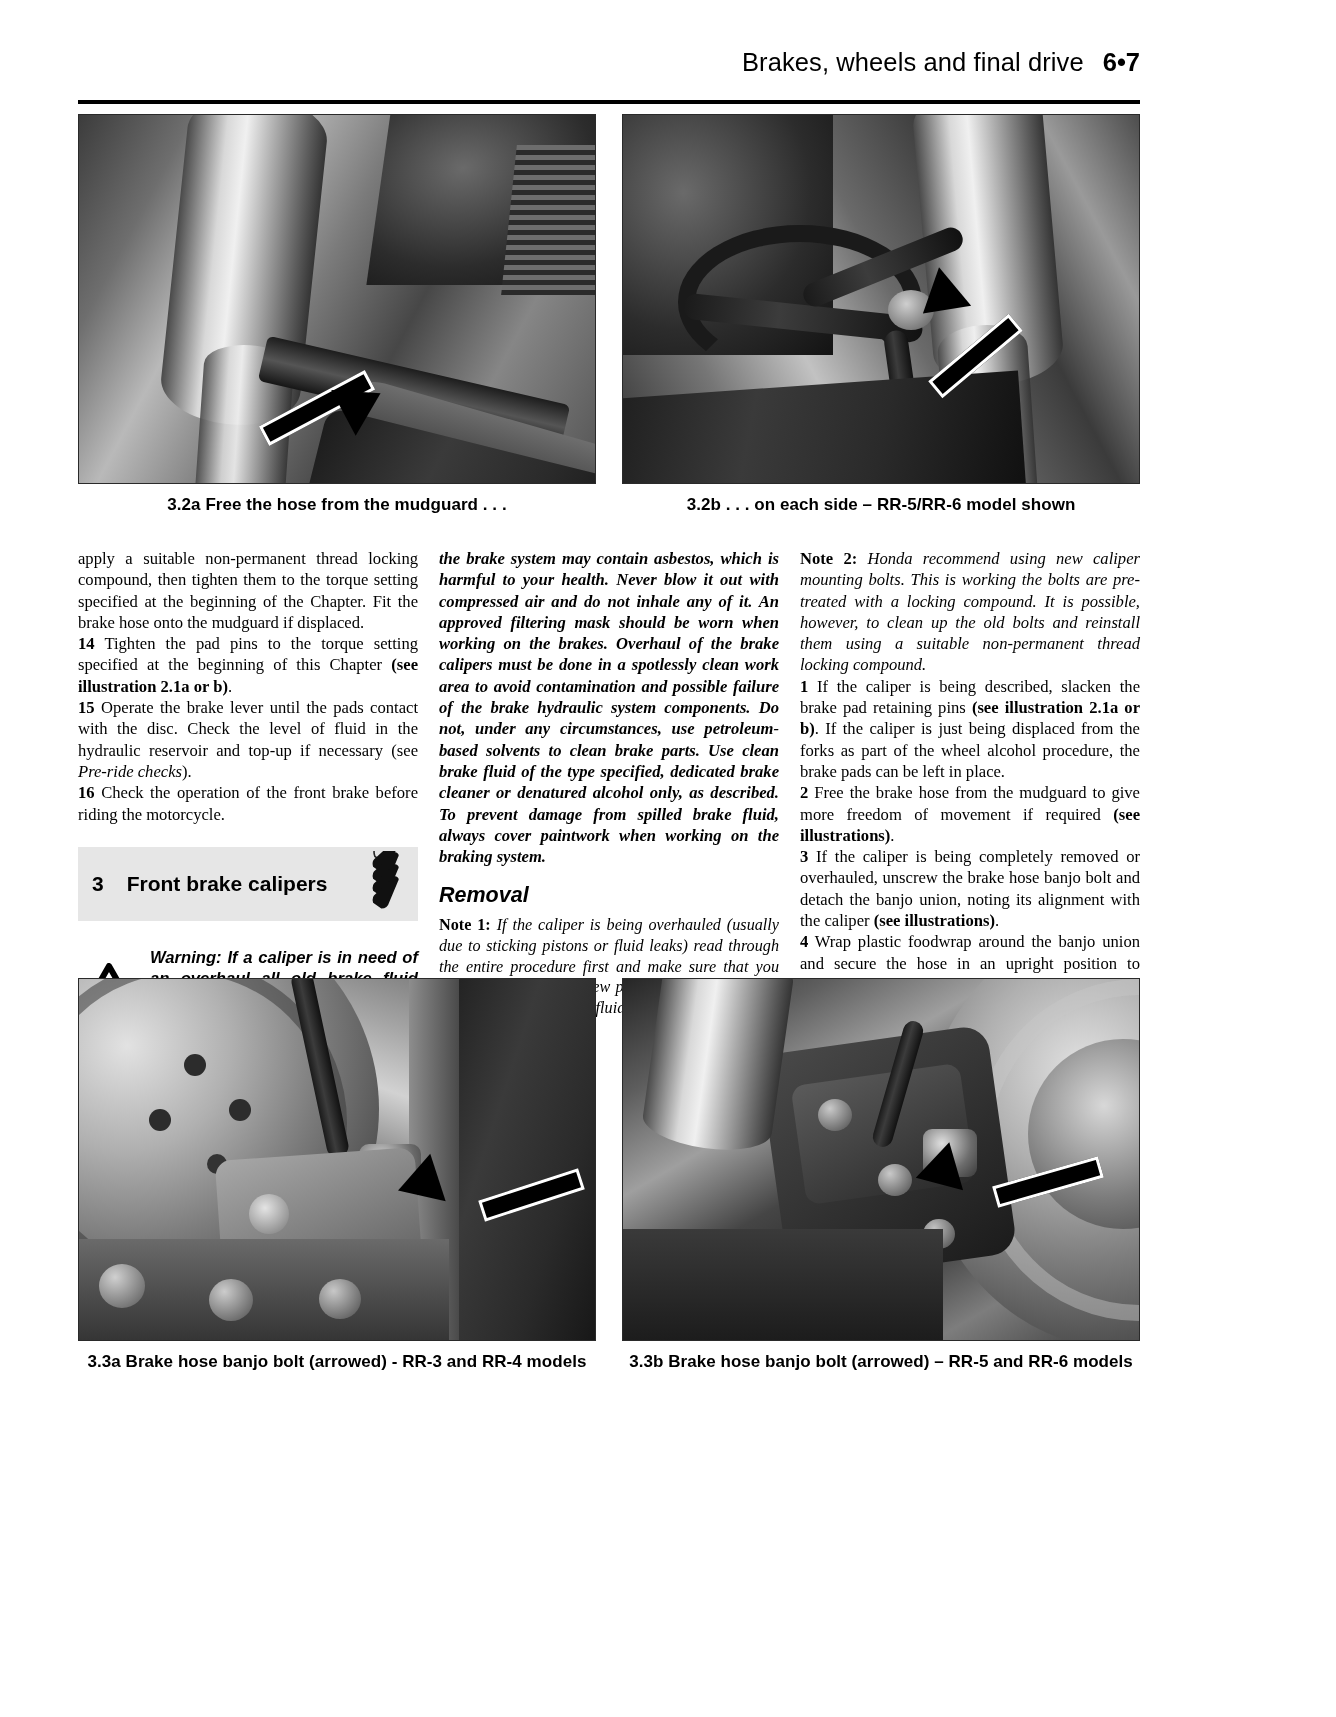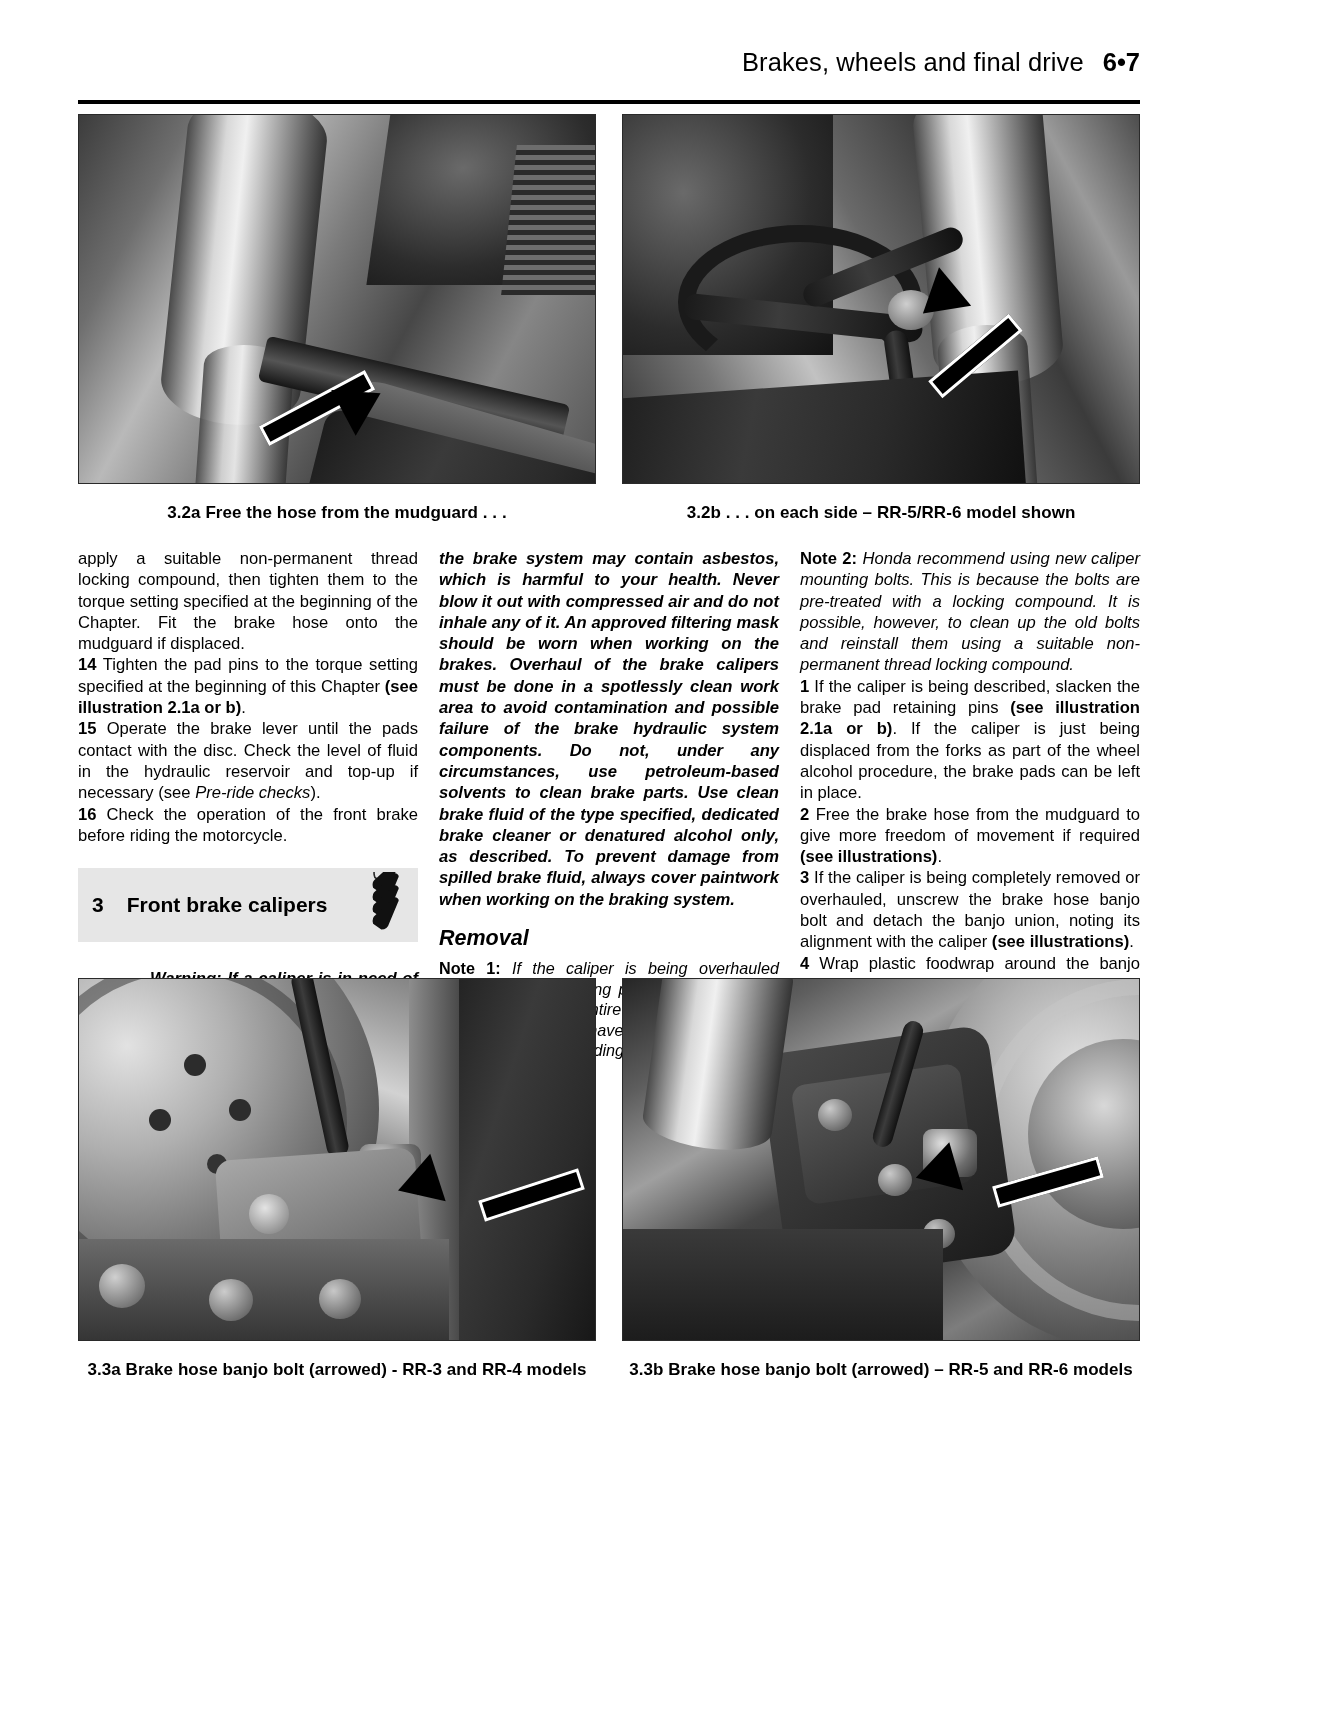--- a/index.html
+++ b/index.html
@@ -83,21 +83,21 @@
     overflow: hidden;
     background: #8d8d8d;
   }
   .fig-row-bottom .fig-img {
     height: 363px;
   }
   .fig-cap {
     text-align: center;
     font-size: 17px;
     font-weight: 700;
-    padding-top: 19px;
+    padding-top: 11px;
     letter-spacing: 0.05px;
     color: #000;
   }
 
   
   .ph { position: absolute; }
 
   .grad-a {
     inset: 0;
     background:
@@ -153,20 +153,21 @@
     width: 340px;
   }
   p {
     margin: 0;
     font-size: 16.6px;
     line-height: 21.3px;
     text-align: justify;
     text-justify: inter-word;
     color: #000;
     hyphens: none;
+    font-family: Liberation Serif, serif;
   }
   .b { font-weight: 700; }
   .i { font-style: italic; }
 
   p.bolditalic {
     font-weight: 700;
     font-style: italic;
   }
   p.italic-note {
     font-style: italic;
@@ -336,21 +337,21 @@
       </div>
     </div>
 
     <div class="col">
       <p class="bolditalic">the brake system may contain asbestos, which is harmful to your health. Never blow it out with compressed air and do not inhale any of it. An approved filtering mask should be worn when working on the brakes. Overhaul of the brake calipers must be done in a spotlessly clean work area to avoid contamination and possible failure of the brake hydraulic system components. Do not, under any circumstances, use petroleum-based solvents to clean brake parts. Use clean brake fluid of the type specified, dedicated brake cleaner or denatured alcohol only, as described. To prevent damage from spilled brake fluid, always cover paintwork when working on the braking system.</p>
       <div class="sub-head">Removal</div>
       <p class="italic-note"><span class="b" style="font-style:normal;">Note 1:</span><span> If the caliper is being overhauled (usually due to sticking pistons or fluid leaks) read through the entire procedure first and make sure that you have obtained all the new parts required, including some new DOT 4 brake fluid.</span></p>
     </div>
 
     <div class="col">
-      <p class="i"><span class="b" style="font-style:normal;">Note 2:</span><span> Honda recommend using new caliper mounting bolts. This is because the bolts are pre-treated with a locking compound. It is possible, however, to clean up the old bolts and reinstall them using a suitable non-permanent thread locking compound.</span></p>
+      <p class="i"><span class="b" style="font-style:normal;">Note 2:</span><span> Honda recommend using new caliper mounting bolts. This is working the bolts are pre-treated with a locking compound. It is possible, however, to clean up the old bolts and reinstall them using a suitable non-permanent thread locking compound.</span></p>
       <p><span class="b">1</span><span> If the caliper is being described, slacken the brake pad retaining pins </span><span class="b">(see illustration 2.1a or b)</span><span>. If the caliper is just being displaced from the forks as part of the wheel alcohol procedure, the brake pads can be left in place.</span></p>
       <p><span class="b">2</span><span> Free the brake hose from the mudguard to give more freedom of movement if required </span><span class="b">(see illustrations)</span><span>.</span></p>
       <p><span class="b">3</span><span> If the caliper is being completely removed or overhauled, unscrew the brake hose banjo bolt and detach the banjo union, noting its alignment with the caliper </span><span class="b">(see illustrations)</span><span>.</span></p>
       <p><span class="b">4</span><span> Wrap plastic foodwrap around the banjo union and secure the hose in an upright position to minimise fluid loss. Discard the sealing washers, as new ones must be fitted on reassembly.</span></p>
     </div>
   </div>
 
   <div class="fig-row-bottom">
 
     <div class="fig">

